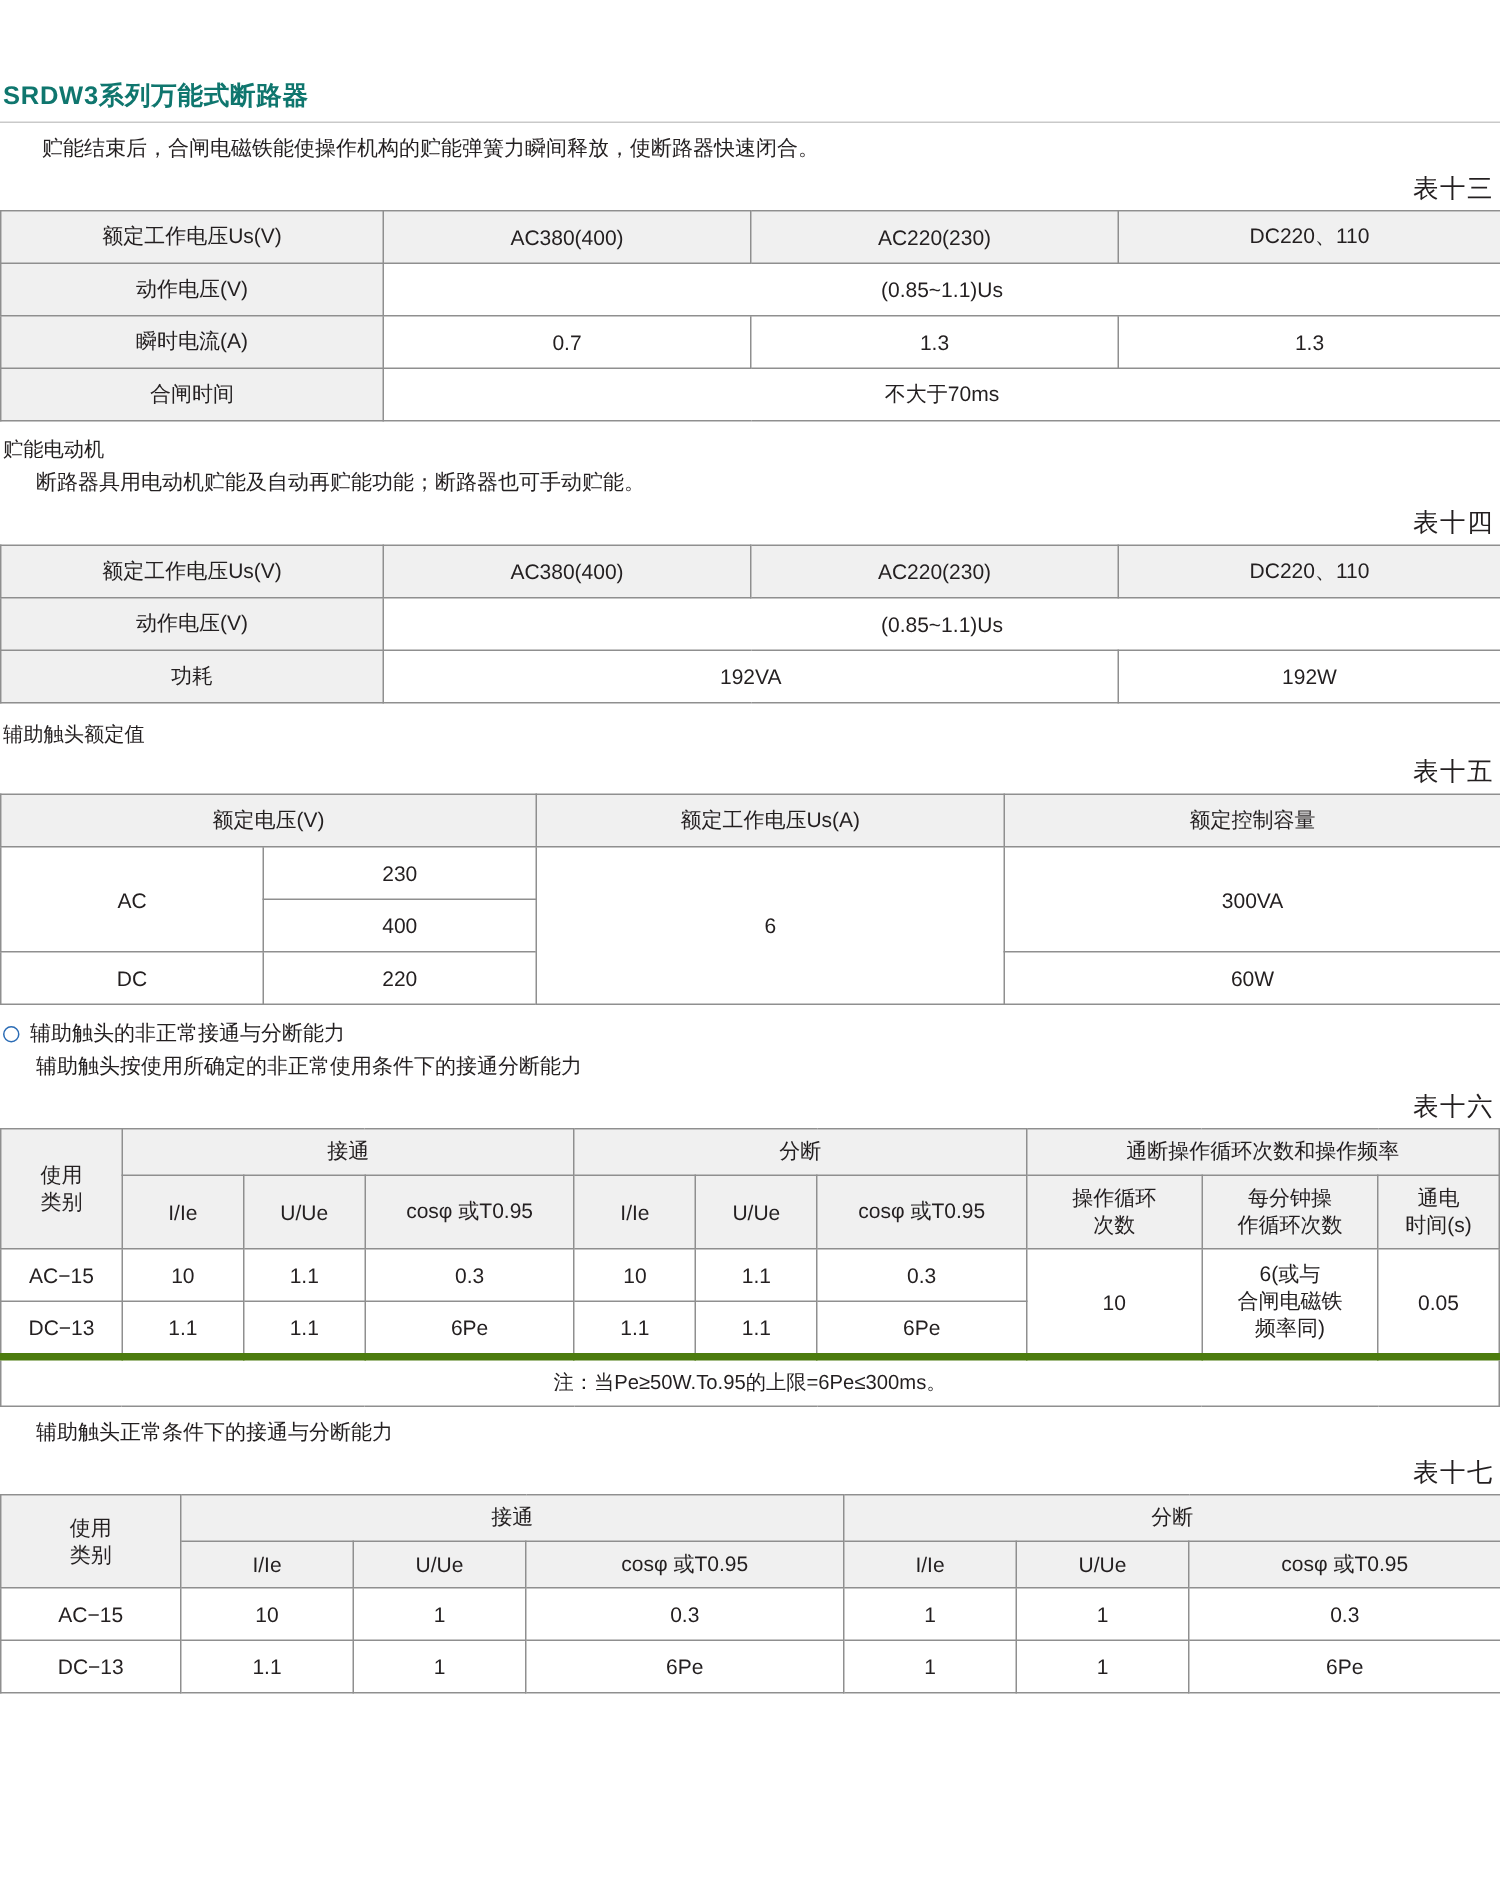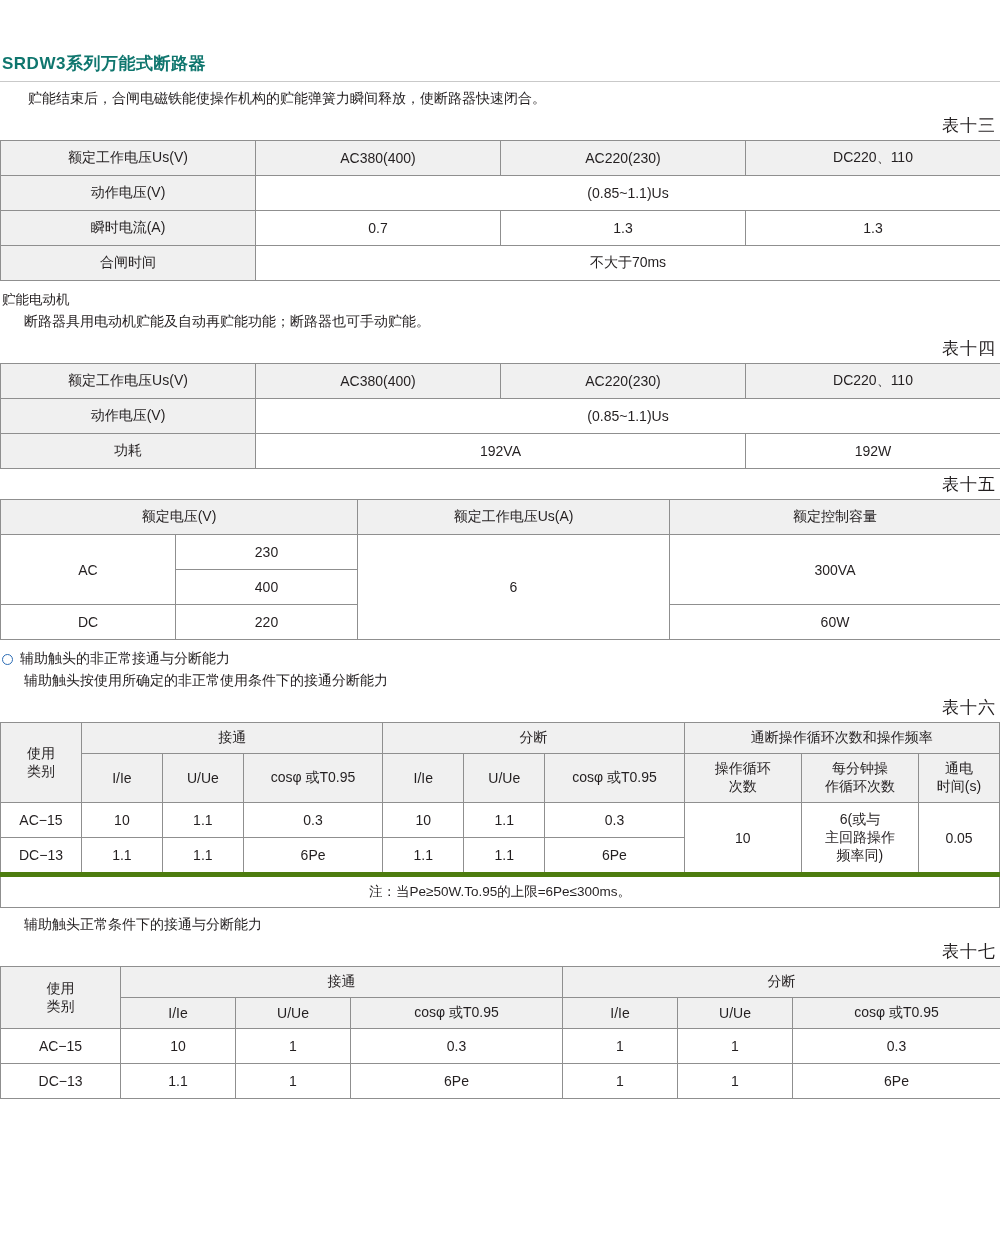--- a/index.html
+++ b/index.html
@@ -156,20 +156,21 @@
         <td colspan="3">(0.85~1.1)Us</td>
       </tr>
       <tr class="h-row">
         <td class="hd">功耗</td>
         <td colspan="2">192VA</td>
         <td>192W</td>
       </tr>
     </tbody>
   </table>
 
+  <div class="sec-label" style="margin-top:12px;">辅助触头额定值</div>
   <div class="tbl-caption">表十五</div>
 
   <table class="dt">
     <colgroup>
       <col style="width:175px">
         <col style="width:182px">
         <col style="width:312px">
         <col style="width:331px">
     </colgroup>
     <tbody>
@@ -249,21 +250,21 @@
         <td>AC−15</td>
         <td>10</td>
         <td>1.1</td>
         <td>0.3</td>
         <td>10</td>
         <td>1.1</td>
         <td>0.3</td>
         <td rowspan="2">10</td>
         <td rowspan="2">
           <div>6(或与</div>
-          <div>主回路操作</div>
+          <div>合闸电磁铁</div>
           <div>频率同)</div>
         </td>
         <td rowspan="2">0.05</td>
       </tr>
       <tr class="h-row">
         <td>DC−13</td>
         <td>1.1</td>
         <td>1.1</td>
         <td>6Pe</td>
         <td>1.1</td>

